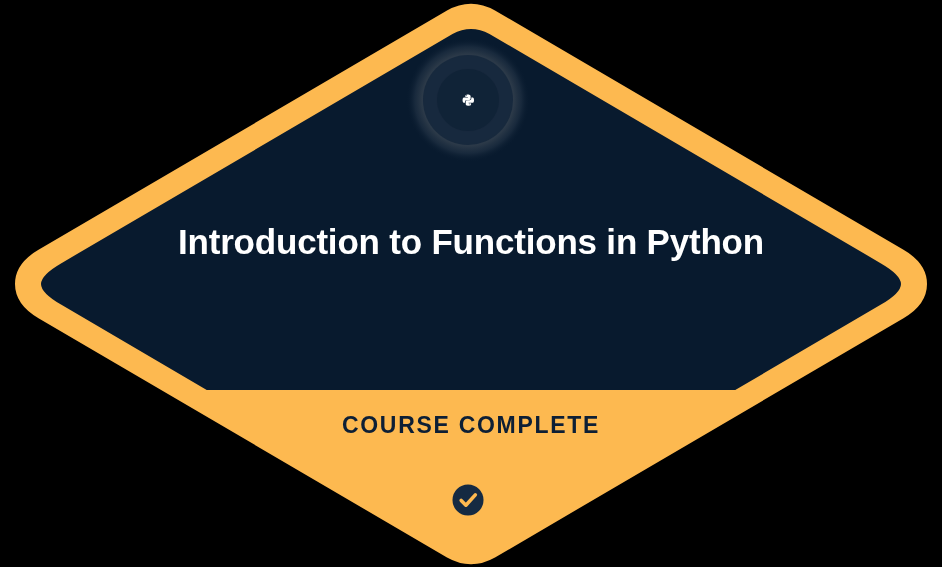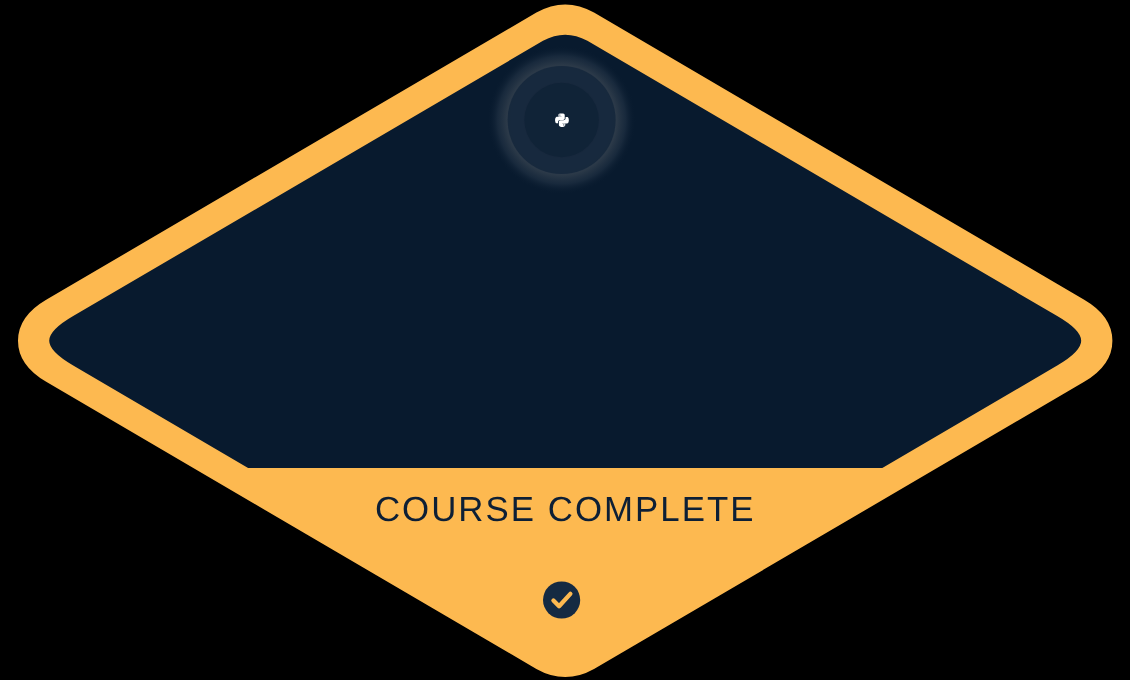--- a/index.html
+++ b/index.html
@@ -48,22 +48,22 @@
     white-space: pre-line;
   }
   #completion-label {
     position: absolute;
     left: 271px;
     top: 408px;
     width: 400px;
     text-align: center;
     color: #0d1f35;
     font-family: "Liberation Sans", sans-serif;
-    font-size: 29px;
-    font-weight: normal;
+    font-size: 23px;
+    font-weight: bold;
     line-height: 35px;
     letter-spacing: 1.7px;
     white-space: pre-line;
   }
 </style>
 </head>
 <body>
 
 <div id="badge-canvas">
 
@@ -132,17 +132,18 @@
       <path fill="#ffffff" d="M89.23 28.88v12.4c0 9.34-7.92 17.21-16.96 17.21H46.11c-7.43 0-13.58 6.36-13.58 13.8v25.86c0 7.36 6.4 11.69 13.58 13.8 8.6 2.53 16.85 2.99 27.17 0 6.84-1.98 13.58-5.97 13.58-13.8V87.8H60.68v-3.33h40.75c7.9 0 10.84-5.51 13.59-13.77 2.84-8.5 2.72-16.68 0-27.6-1.96-7.85-5.68-13.76-13.59-13.76H89.23ZM74.52 92.09c2.72 0 4.92 2.23 4.92 4.99 0 2.77-2.2 5.01-4.92 5.01-2.71 0-4.92-2.24-4.92-5.01 0-2.76 2.21-4.99 4.92-4.99Z"></path>
     </g>
 
     <g>
       <circle cx="468" cy="500" r="15.5" fill="#152a42"></circle>
       <path d="M461.2 500.4 L465.9 505.2 L475.3 494.9" fill="none" stroke="#fdb950" stroke-width="3.6" stroke-linecap="round" stroke-linejoin="round"></path>
     </g>
   </svg>
 
   <div class="overlay-layer">
+    <div id="course-title">Introduction to Functions in Python</div>
 
     <div id="completion-label">COURSE COMPLETE</div>
   </div>
 
 </div>
 
 </body></html>

